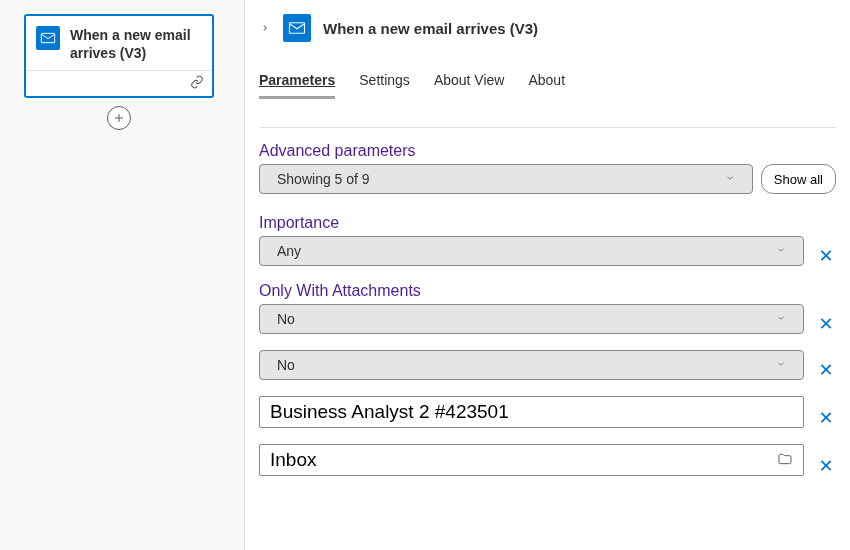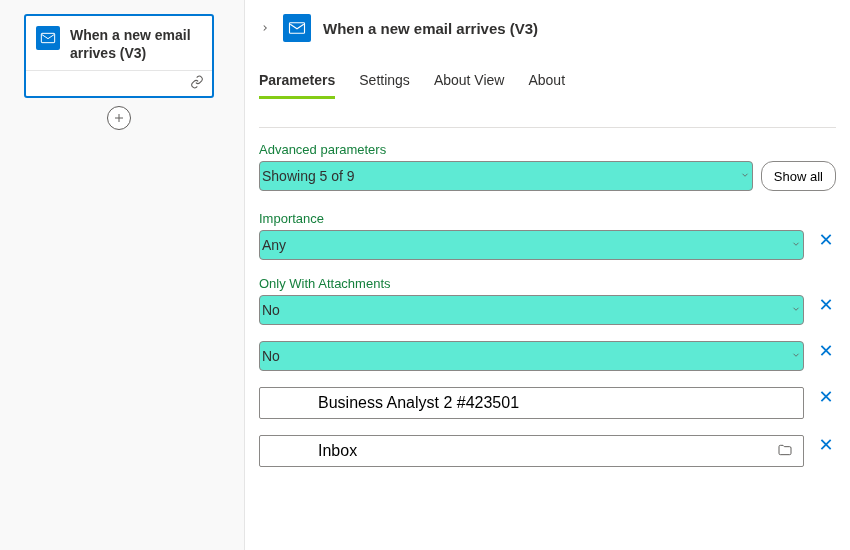--- a/index.html
+++ b/index.html
@@ -102,52 +102,53 @@
       padding: 20px 6px 0 6px;
     }
     .tab {
       font-size: 14px;
       padding-bottom: 8px;
       cursor: pointer;
       color: #323130;
     }
     .tab.active {
       font-weight: 600;
-      border-bottom: 3px solid #84cc16;
+      border-bottom: 3px solid #a3a3a3;
+      text-decoration: underline;
     }
     .divider {
       border: none;
       border-top: 1px solid #e1dfdd;
       margin: 28px 6px 14px 6px;
     }
     
     .form {
       padding: 0 6px;
     }
     .section-label {
-      font-size: 13px;
-      color: #15803d;
+      font-size: 16px;
+      color: #4c1d95;
       margin-bottom: 4px;
     }
     .adv-row {
       display: flex;
       gap: 8px;
       align-items: center;
       margin-bottom: 20px;
     }
     .select {
       flex: 1;
       height: 30px;
       border: 1px solid #8a8886;
       border-radius: 4px;
-      padding: 0 2px;
+      padding: 0 17px;
       display: flex;
       align-items: center;
       justify-content: space-between;
-      background: #5eead4;
+      background: #e5e5e5;
       cursor: pointer;
       font-size: 14px;
     }
     .chev-down {
       color: #605e5c;
       font-size: 10px;
     }
     .btn {
       height: 30px;
       padding: 0 12px;
@@ -156,44 +157,43 @@
       background: #fff;
       cursor: pointer;
       font-size: 13px;
       display: flex; align-items: center;
     }
     .field {
       margin-bottom: 16px;
     }
     .field-row {
       display: flex;
-      align-items: flex-start;
+      align-items: flex-end;
       gap: 12px;
     }
     .field-row .select, .field-row .text-input {
       flex: 1;
     }
     .text-input {
       height: 32px;
       border: 1px solid #8a8886;
       border-radius: 2px;
       padding: 0 10px;
       display: flex;
       align-items: center;
       justify-content: space-between;
       background: #fff;
       font-size: 14px;
     }
     .text-input input {
       border: none;
       outline: none;
-      font-size: 16px;
+      font-size: 19px;
       width: 100%;
       font-family: inherit;
-      margin-left: 48px;
     }
     .folder-ico {
       color: #605e5c;
       font-size: 14px;
       cursor: pointer;
     }
     .clear-x {
       width: 20px; height: 20px;
       display: flex; align-items: center; justify-content: center;
       cursor: pointer;

